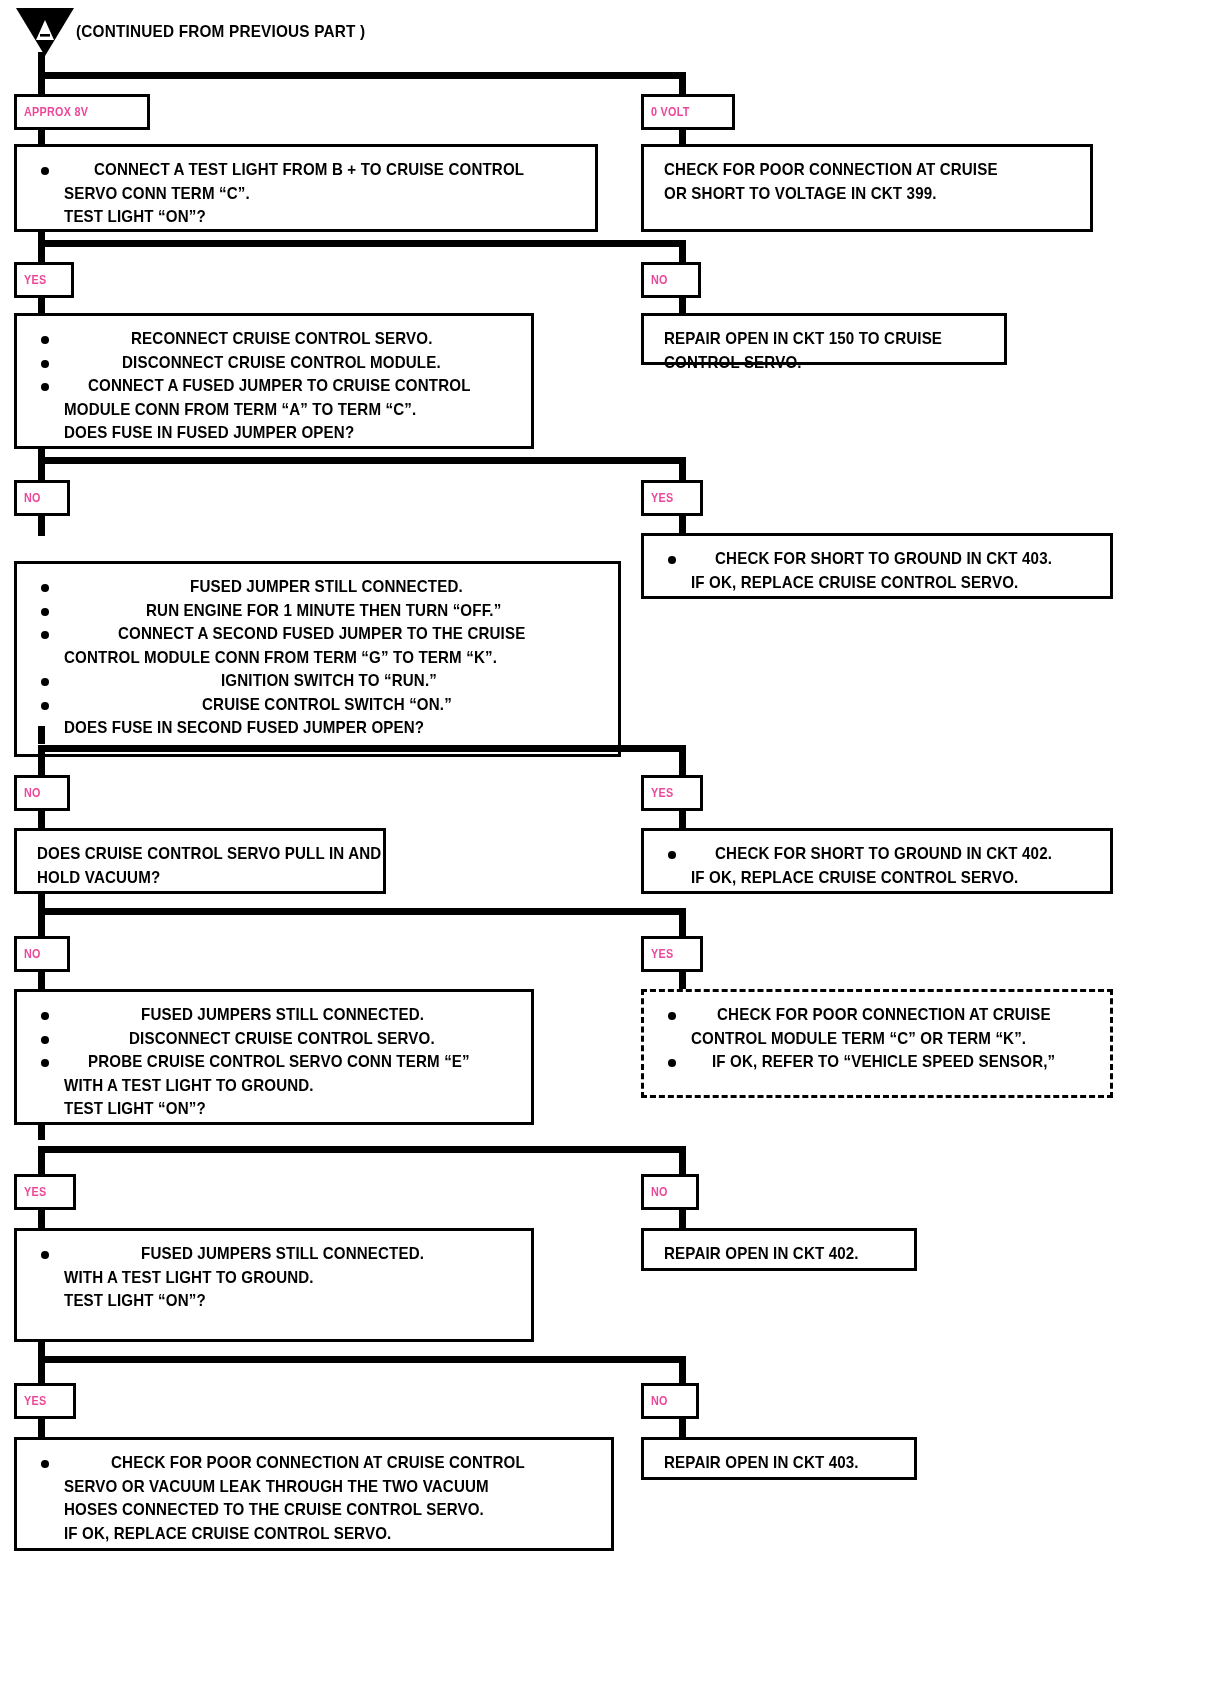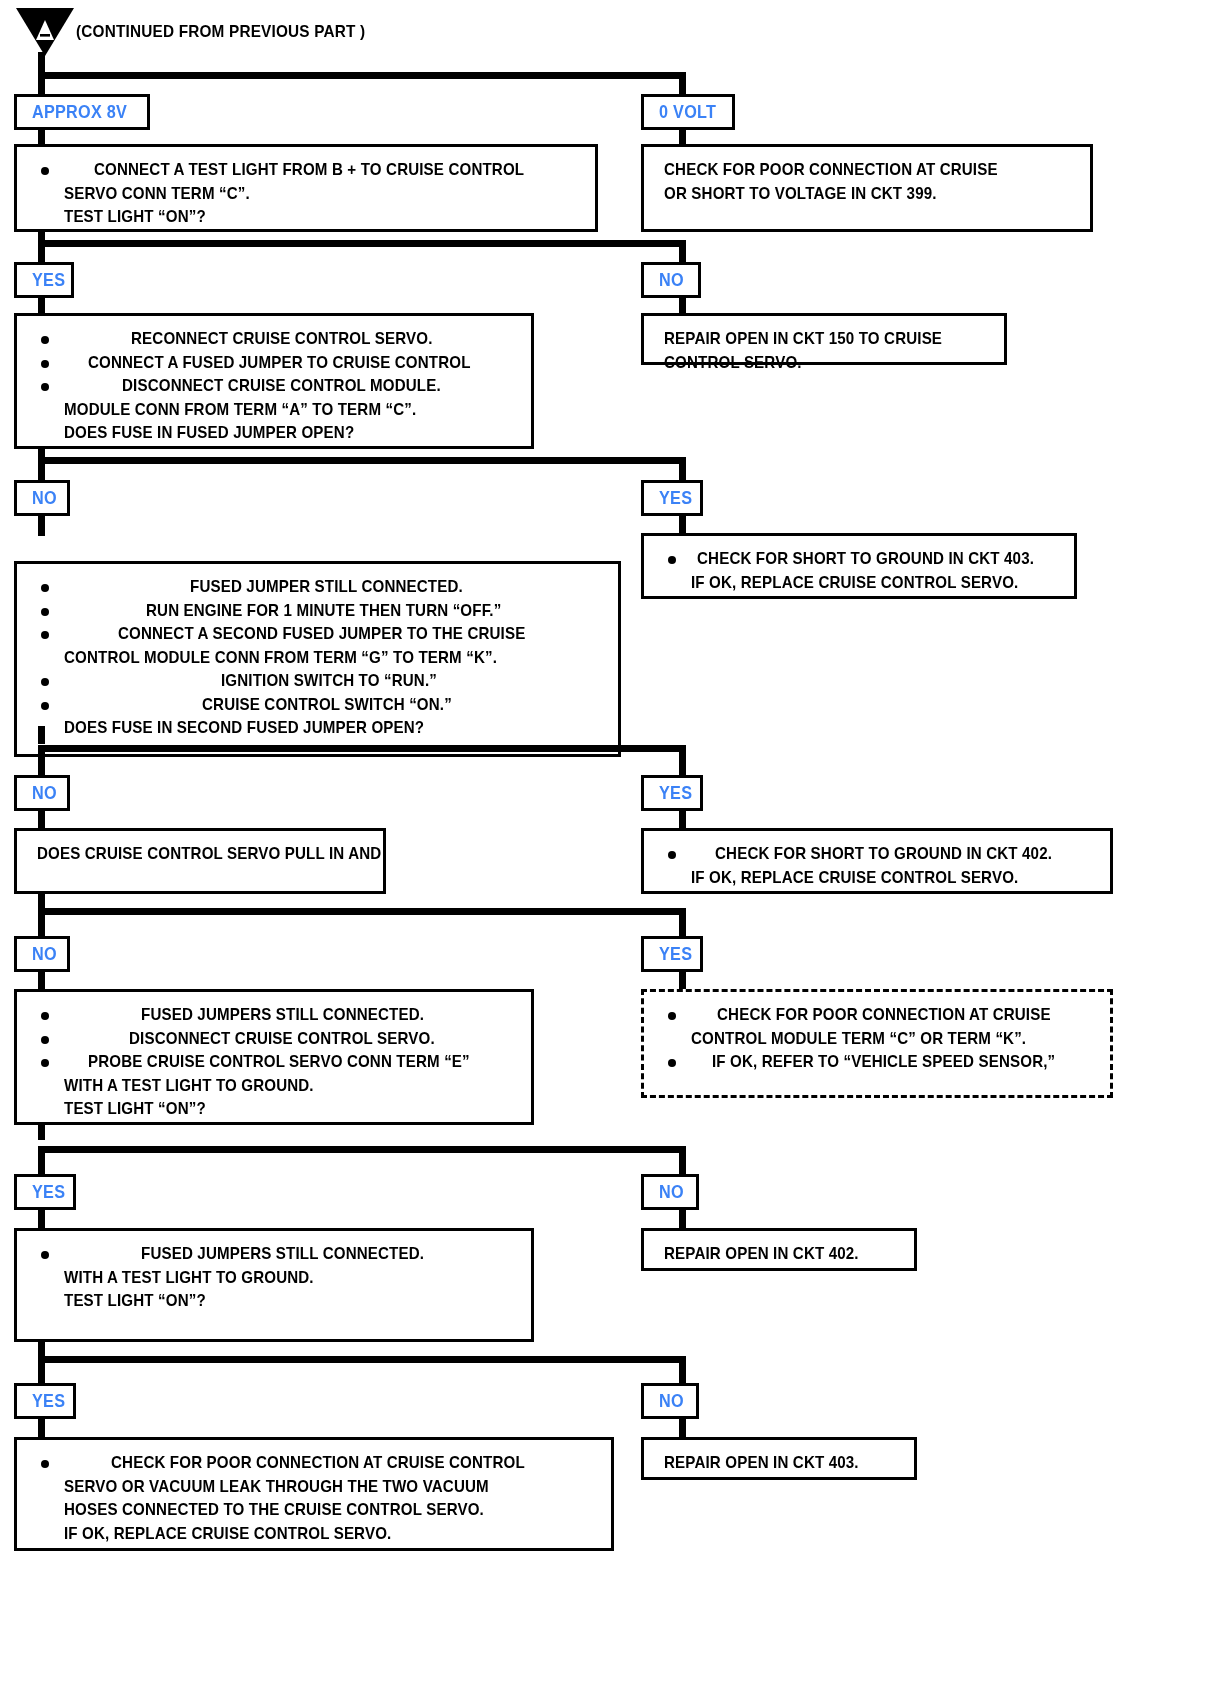--- a/index.html
+++ b/index.html
@@ -43,26 +43,26 @@
     transform: scaleX(0.93);
     transform-origin: left center;
   }
 
   
   .label-box {
     border: 3.5px solid #000;
     background: #fff;
     display: flex;
     align-items: center;
-    padding: 0 15px;
-    font-size: 18px;
+    padding: 0 7px;
+    font-size: 12px;
     font-weight: bold;
     letter-spacing: 0.3px;
     line-height: 1;
-    color: #3b82f6;
+    color: #ec4899;
     white-space: nowrap;
   }
   .label-box > span {
     display: inline-block;
     transform: scaleX(0.9);
     transform-origin: left center;
   }
 
   
   .content-box {
@@ -155,22 +155,22 @@
     <span>YES</span>
   </div>
   <div class="abs label-box" style="left:641px; top:262px; width:60px; height:36px;">
     <span>NO</span>
   </div>
   <div class="abs vline" style="left:38px; top:296px; height:20px;"></div>
   <div class="abs vline" style="left:679px; top:296px; height:20px;"></div>
 
   <div class="abs content-box" style="left:14px; top:313px; width:520px; height:136px;">
     <div class="bx-line bullet"><span class="txt">RECONNECT CRUISE CONTROL SERVO.</span></div>
+    <div class="bx-line bullet"><span class="txt">DISCONNECT CRUISE CONTROL MODULE.</span></div>
     <div class="bx-line bullet"><span class="txt">CONNECT A FUSED JUMPER TO CRUISE CONTROL</span></div>
-    <div class="bx-line bullet"><span class="txt">DISCONNECT CRUISE CONTROL MODULE.</span></div>
     <div class="bx-line cont"><span class="txt">MODULE CONN FROM TERM “A” TO TERM “C”.</span></div>
     <div class="bx-line cont"><span class="txt">DOES FUSE IN FUSED JUMPER OPEN?</span></div>
   </div>
   <div class="abs content-box" style="left:641px; top:313px; width:366px; height:52px;">
     <div class="bx-line plain"><span class="txt">REPAIR OPEN IN CKT 150 TO CRUISE</span></div>
     <div class="bx-line plain"><span class="txt">CONTROL SERVO.</span></div>
   </div>
 
   <div class="abs vline" style="left:38px; top:446px; height:18px;"></div>
   <div class="abs hline" style="left:38px; top:457px; width:648px;"></div>
@@ -188,41 +188,42 @@
 
   <div class="abs content-box" style="left:14px; top:533px; width:607px; height:196px;margin-top:28px;">
     <div class="bx-line bullet"><span class="txt">FUSED JUMPER STILL CONNECTED.</span></div>
     <div class="bx-line bullet"><span class="txt">RUN ENGINE FOR 1 MINUTE THEN TURN “OFF.”</span></div>
     <div class="bx-line bullet"><span class="txt">CONNECT A SECOND FUSED JUMPER TO THE CRUISE</span></div>
     <div class="bx-line cont"><span class="txt">CONTROL MODULE CONN FROM TERM “G” TO TERM “K”.</span></div>
     <div class="bx-line bullet"><span class="txt">IGNITION SWITCH TO “RUN.”</span></div>
     <div class="bx-line bullet"><span class="txt">CRUISE CONTROL SWITCH “ON.”</span></div>
     <div class="bx-line cont"><span class="txt">DOES FUSE IN SECOND FUSED JUMPER OPEN?</span></div>
   </div>
-  <div class="abs content-box" style="left:641px; top:533px; width:436px; height:66px;">
+  <div class="abs content-box" style="left:641px; top:533px; width:472px; height:66px;">
     <div class="bx-line bullet"><span class="txt">CHECK FOR SHORT TO GROUND IN CKT 403.</span></div>
     <div class="bx-line cont"><span class="txt">IF OK, REPLACE CRUISE CONTROL SERVO.</span></div>
   </div>
 
   <div class="abs vline" style="left:38px; top:726px; height:18px;"></div>
   <div class="abs hline" style="left:38px; top:745px; width:648px;"></div>
   <div class="abs vline" style="left:679px; top:745px; height:30px;"></div>
   <div class="abs vline" style="left:38px; top:745px; height:30px;"></div>
 
   <div class="abs label-box" style="left:14px; top:775px; width:56px; height:36px;">
     <span>NO</span>
   </div>
   <div class="abs label-box" style="left:641px; top:775px; width:62px; height:36px;">
     <span>YES</span>
   </div>
   <div class="abs vline" style="left:38px; top:809px; height:22px;"></div>
   <div class="abs vline" style="left:679px; top:809px; height:22px;"></div>
 
   <div class="abs content-box" style="left:14px; top:828px; width:372px; height:66px;">
     <div class="bx-line plain"><span class="txt">DOES CRUISE CONTROL SERVO PULL IN AND</span></div>
+    <div class="bx-line plain"><span class="txt">HOLD VACUUM?</span></div>
   </div>
   <div class="abs content-box" style="left:641px; top:828px; width:472px; height:66px;">
     <div class="bx-line bullet"><span class="txt">CHECK FOR SHORT TO GROUND IN CKT 402.</span></div>
     <div class="bx-line cont"><span class="txt">IF OK, REPLACE CRUISE CONTROL SERVO.</span></div>
   </div>
 
   <div class="abs vline" style="left:38px; top:891px; height:18px;"></div>
   <div class="abs hline" style="left:38px; top:908px; width:648px;"></div>
   <div class="abs vline" style="left:679px; top:908px; height:28px;"></div>
   <div class="abs vline" style="left:38px; top:908px; height:28px;"></div>

